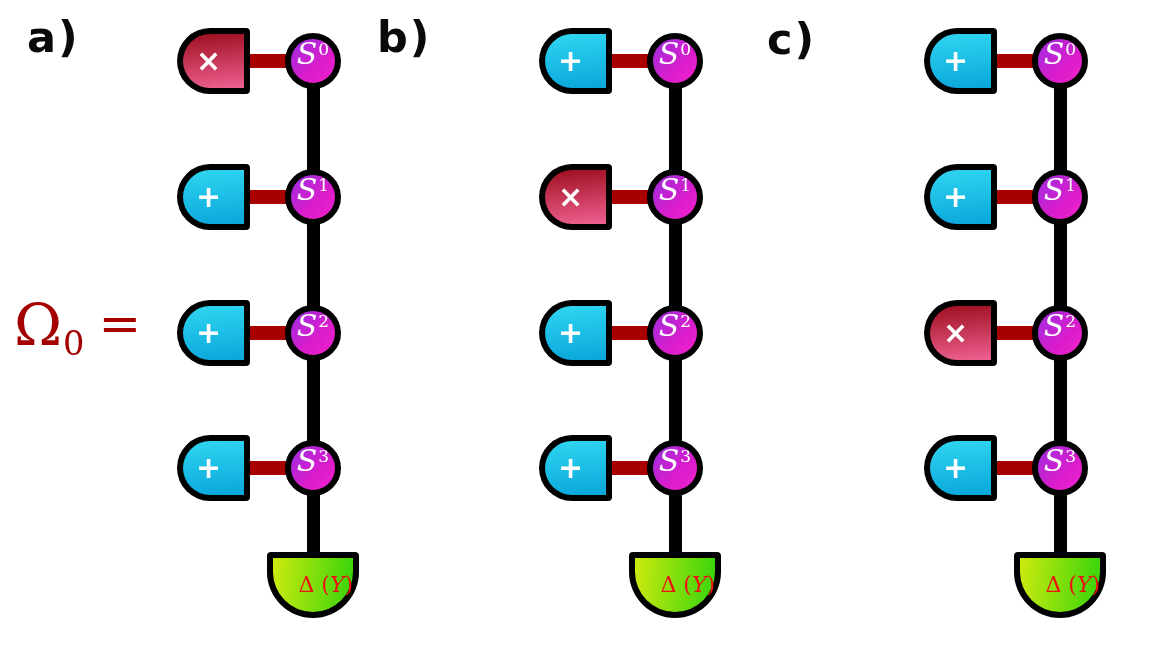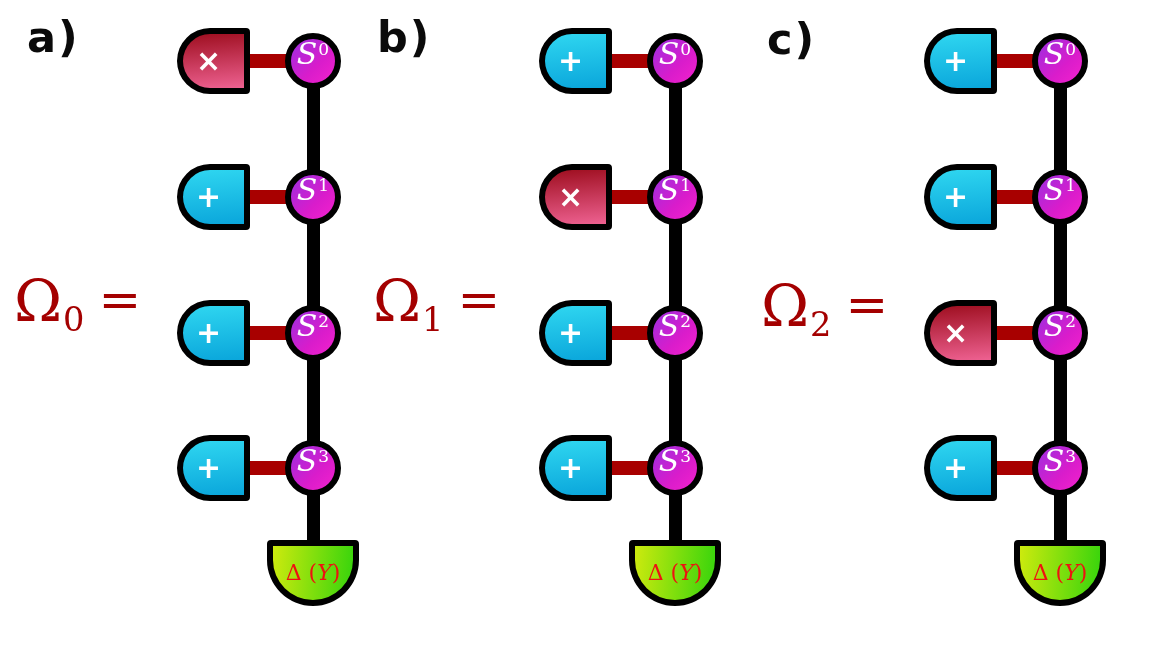--- a/index.html
+++ b/index.html
@@ -7,21 +7,21 @@
     position:relative;width:1163px;height:654px;background:#ffffff;
     overflow:hidden;font-family:"DejaVu Serif",serif;
   }
   .panel{position:absolute;inset:0;}
 
   .panel-label{
     position:absolute;font-family:"DejaVu Sans",sans-serif;font-weight:800;
     font-size:43px;color:#0a0a0a;letter-spacing:2px;line-height:1;
   }
   .omega{
-    position:absolute;color:#a40000;font-size:58px;line-height:1;white-space:nowrap;
+    position:absolute;color:#a40000;font-size:58px;line-height:1;white-space:nowrap;margin-top:24px;
   }
   .omega sub{font-size:0.58em;vertical-align:-0.30em;margin-left:1px;}
   .omega .eq{margin-left:14px;font-size:0.88em;vertical-align:0.08em;}
 
   .vline{
     position:absolute;left:calc(var(--cx) - 6px);top:61px;width:13px;height:512px;
     background:#000000;
   }
   .connector{
     position:absolute;left:calc(var(--cx) - 72px);top:calc(var(--cy) - 7px);
@@ -42,25 +42,25 @@
   .snode{
     position:absolute;left:calc(var(--cx) - 28px);top:calc(var(--cy) - 28px);
     width:44px;height:44px;border:6px solid #000000;border-radius:50%;
     background:linear-gradient(135deg,#9b2fe0 0%,#d91ccb 60%,#f322cd 100%);
     display:flex;justify-content:center;
   }
   .slabel{color:#ffffff;font-size:30px;font-style:italic;line-height:1;white-space:nowrap;}
   .slabel sup{font-size:17px;font-style:normal;vertical-align:0.55em;margin-left:1px;}
 
   .bowl{
-    position:absolute;left:calc(var(--cx) - 46px);top:540px;
+    position:absolute;left:calc(var(--cx) - 46px);top:552px;
     width:80px;height:54px;border:6px solid #000000;
     border-radius:4px 4px 46px 46px;
     background:linear-gradient(95deg,#cdea0e 0%,#35d40c 100%);
-    display:flex;align-items:center;justify-content:center;
+    display:flex;align-items:center;justify-content:flex-end;
   }
   .dlabel{color:#ee1111;font-size:22px;line-height:1;white-space:nowrap;}
   .dlabel i{font-style:italic;}
 </style>
 </head>
 <body>
 
 <div id="canvas">
 
   <div class="panel" style="--cx:313px">
@@ -100,21 +100,20 @@
         <span class="slabel"><i>S</i><sup>3</sup></span>
       </div>
 
     <div class="bowl">
         <span class="dlabel"><span>Δ (</span><i>Y</i><span>)</span></span>
       </div>
   </div>
 
   <div class="panel" style="--cx:675px">
     <div class="panel-label" style="left:377px;top:16px">b)</div>
-    <div class="omega" style="left:373px;top:272px"><span>Ω</span><sub>1</sub><span class="eq">=</span></div>
 
     <div class="vline"></div>
 
     <div class="connector" style="--cy:61px"></div>
     <div class="connector" style="--cy:197px"></div>
     <div class="connector" style="--cy:333px"></div>
     <div class="connector" style="--cy:468px"></div>
 
     <div class="gate add" style="--cy:61px">
         <span class="gate-symbol">+</span>
@@ -142,21 +141,20 @@
         <span class="slabel"><i>S</i><sup>3</sup></span>
       </div>
 
     <div class="bowl">
         <span class="dlabel"><span>Δ (</span><i>Y</i><span>)</span></span>
       </div>
   </div>
 
   <div class="panel" style="--cx:1060px">
     <div class="panel-label" style="left:767px;top:18px">c)</div>
-    <div class="omega" style="left:761px;top:277px"><span>Ω</span><sub>2</sub><span class="eq">=</span></div>
 
     <div class="vline"></div>
 
     <div class="connector" style="--cy:61px"></div>
     <div class="connector" style="--cy:197px"></div>
     <div class="connector" style="--cy:333px"></div>
     <div class="connector" style="--cy:468px"></div>
 
     <div class="gate add" style="--cy:61px">
         <span class="gate-symbol">+</span>

